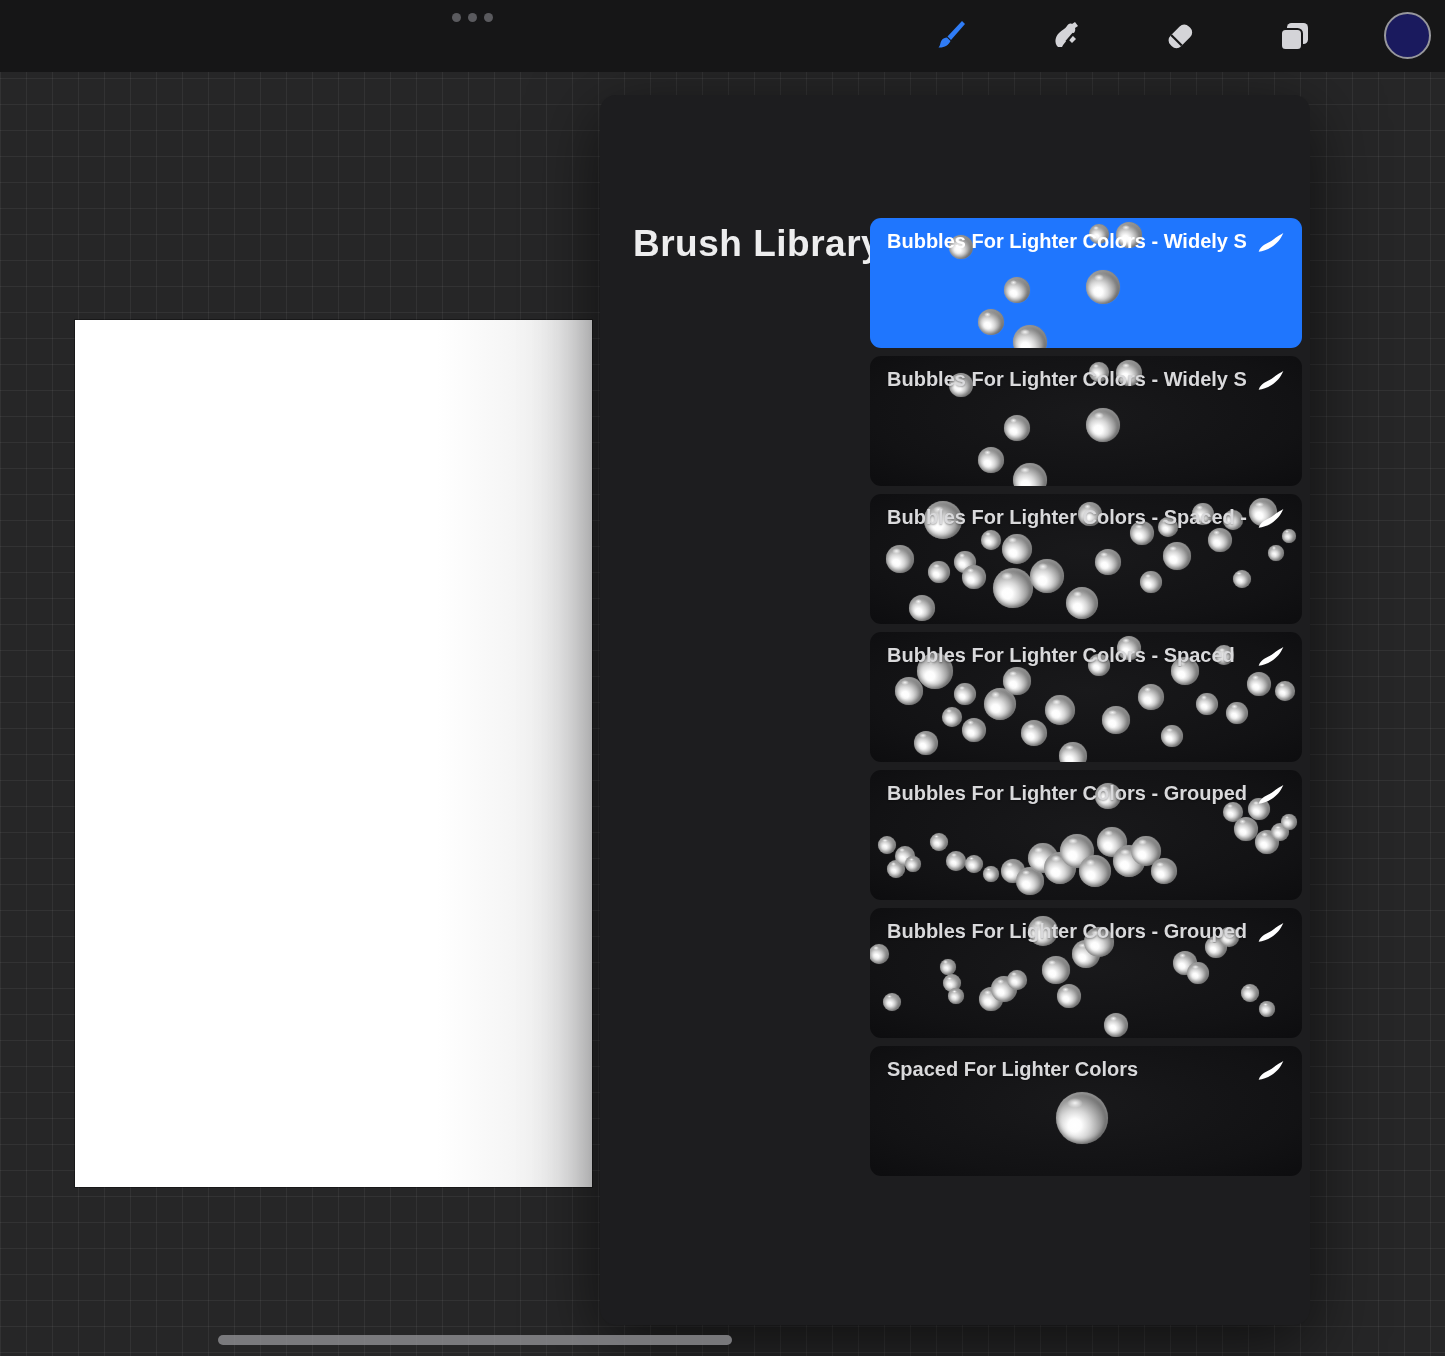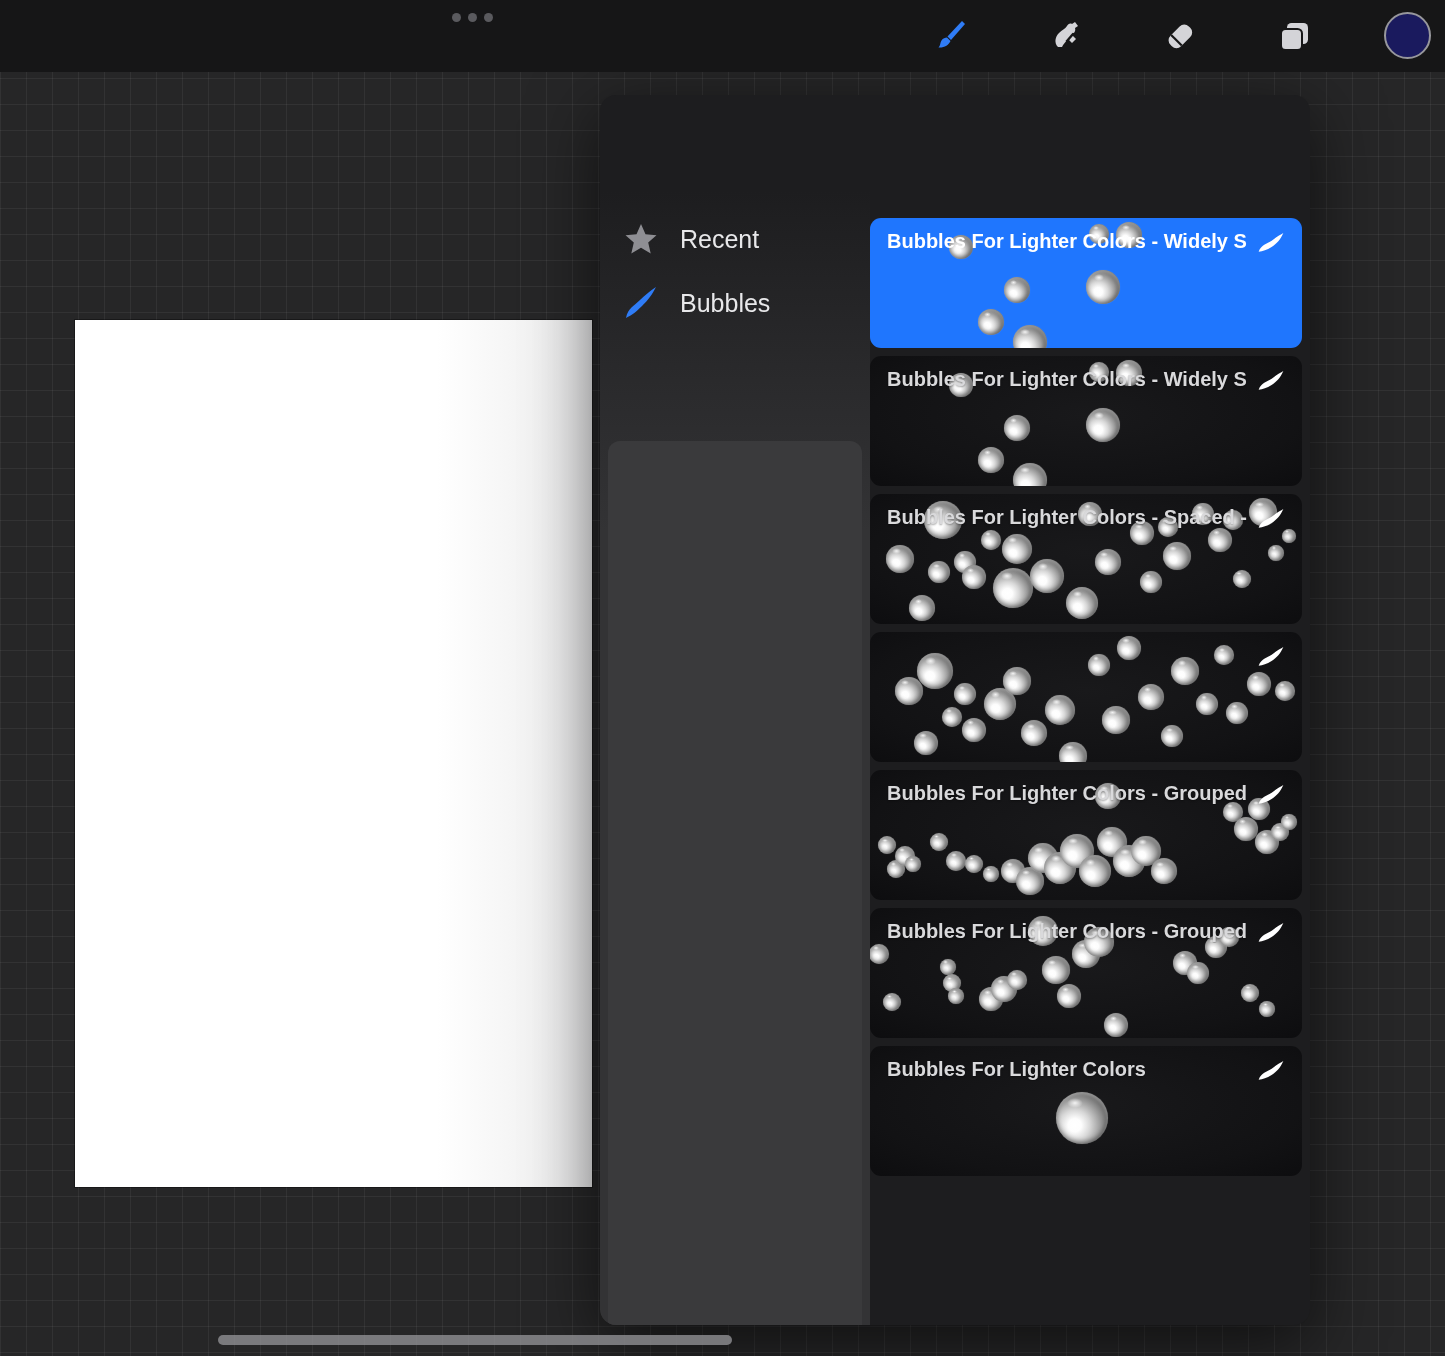--- a/index.html
+++ b/index.html
@@ -105,39 +105,20 @@
   <div class="canvas-page"></div>
 
   <div class="panel">
     <div class="panel-title">Brush Library</div>
     <div class="add-btn">
       <svg viewBox="0 0 36 36">
         <path d="M18 3 V33 M3 18 H33" stroke="#dededf" stroke-width="2.6" stroke-linecap="round"></path>
       </svg>
     </div>
 
-    <div class="sidebar">
-      <div class="set-row row-recent">
-        <span class="set-icon">
-          <svg viewBox="0 0 34 34">
-              <path d="M17 2 L21.5 12.2 L32.5 13.2 L24.2 20.6 L26.7 31.5 L17 25.8 L7.3 31.5 L9.8 20.6 L1.5 13.2 L12.5 12.2 Z" fill="#8e8e93"></path>
-            </svg>
-        </span>
-        <span class="set-label">Recent</span>
-      </div>
-      <div class="set-row row-bubbles">
-        <span class="set-icon">
-          <svg viewBox="0 0 34 34">
-              <path d="M2 32 C4 22 10 20 16 14 C21 9 26 5 32 1 C28 9 24 14 18 20 C12 26 8 29 2 32 Z" fill="#2f7cf6"></path>
-            </svg>
-        </span>
-        <span class="set-label">Bubbles</span>
-      </div>
-      <div class="dropzone"></div>
-    </div>
 
     <div class="items">
         <div class="brush-item selected">
     <div class="bubbles">
             <span class="bubble" style="left: 21%; top: 22%; width: 24px; height: 24px;"></span>
             <span class="bubble" style="left: 34%; top: 55%; width: 26px; height: 26px;"></span>
             <span class="bubble" style="left: 54%; top: 53%; width: 34px; height: 34px;"></span>
             <span class="bubble" style="left: 28%; top: 80%; width: 26px; height: 26px;"></span>
             <span class="bubble" style="left: 37%; top: 95%; width: 34px; height: 34px;"></span>
             <span class="bubble" style="left: 53%; top: 12%; width: 20px; height: 20px;"></span>
@@ -213,20 +194,21 @@
             <span class="bubble" style="left: 60%; top: 12%; width: 24px; height: 24px;"></span>
             <span class="bubble" style="left: 65%; top: 50%; width: 26px; height: 26px;"></span>
             <span class="bubble" style="left: 70%; top: 80%; width: 22px; height: 22px;"></span>
             <span class="bubble" style="left: 73%; top: 30%; width: 28px; height: 28px;"></span>
             <span class="bubble" style="left: 78%; top: 55%; width: 22px; height: 22px;"></span>
             <span class="bubble" style="left: 82%; top: 18%; width: 20px; height: 20px;"></span>
             <span class="bubble" style="left: 85%; top: 62%; width: 22px; height: 22px;"></span>
             <span class="bubble" style="left: 90%; top: 40%; width: 24px; height: 24px;"></span>
             <span class="bubble" style="left: 96%; top: 45%; width: 20px; height: 20px;"></span>
           </div>
+    <div class="brush-label">Bubbles For Lighter Colors - Spaced</div>
     <svg class="signature" viewBox="0 0 22 17">
       <path d="M0.5 16 C3 9 8 9.5 13 5.5 C16.5 2.7 19.5 1.2 21.5 0 C19 5.5 16 9 11.5 12 C7.5 14.6 4 15.7 0.5 16 Z" fill="#ffffff"></path>
     </svg>
   </div>
         <div class="brush-item">
     <div class="bubbles">
             <span class="bubble" style="left: 4%; top: 58%; width: 18px; height: 18px;"></span>
             <span class="bubble" style="left: 6%; top: 76%; width: 18px; height: 18px;"></span>
             <span class="bubble" style="left: 8%; top: 66%; width: 20px; height: 20px;"></span>
             <span class="bubble" style="left: 10%; top: 72%; width: 16px; height: 16px;"></span>
@@ -282,21 +264,21 @@
           </div>
     <div class="brush-label">Bubbles For Lighter Colors - Grouped</div>
     <svg class="signature" viewBox="0 0 22 17">
       <path d="M0.5 16 C3 9 8 9.5 13 5.5 C16.5 2.7 19.5 1.2 21.5 0 C19 5.5 16 9 11.5 12 C7.5 14.6 4 15.7 0.5 16 Z" fill="#ffffff"></path>
     </svg>
   </div>
         <div class="brush-item">
     <div class="bubbles">
             <span class="bubble" style="left: 49%; top: 55%; width: 52px; height: 52px;"></span>
           </div>
-    <div class="brush-label">Bubbles For Lighter Colors</div>
+    <div class="brush-label">Spaced For Lighter Colors</div>
     <svg class="signature" viewBox="0 0 22 17">
       <path d="M0.5 16 C3 9 8 9.5 13 5.5 C16.5 2.7 19.5 1.2 21.5 0 C19 5.5 16 9 11.5 12 C7.5 14.6 4 15.7 0.5 16 Z" fill="#ffffff"></path>
     </svg>
   </div>
       </div>
   </div>
 
   <div class="hscrollbar"></div>
 
 </div>

